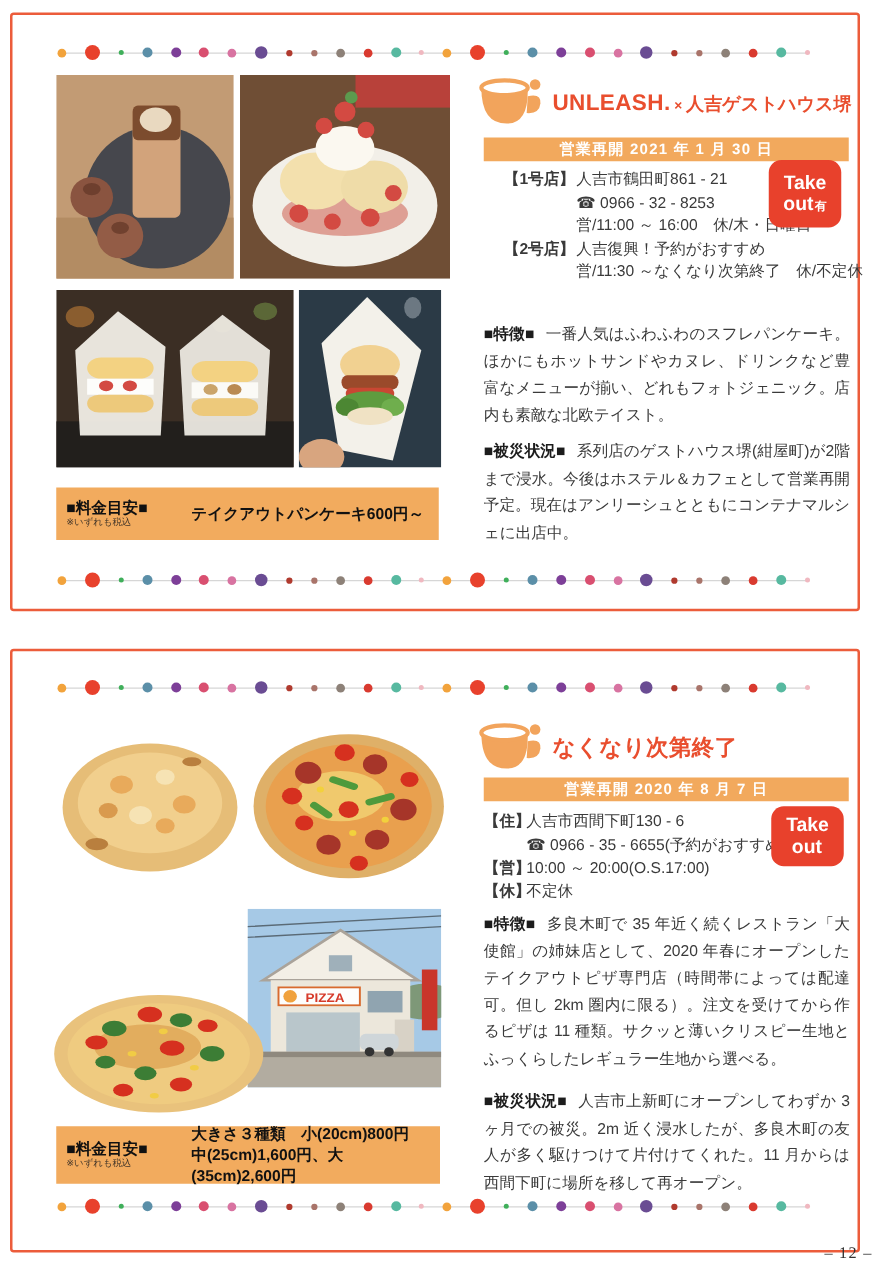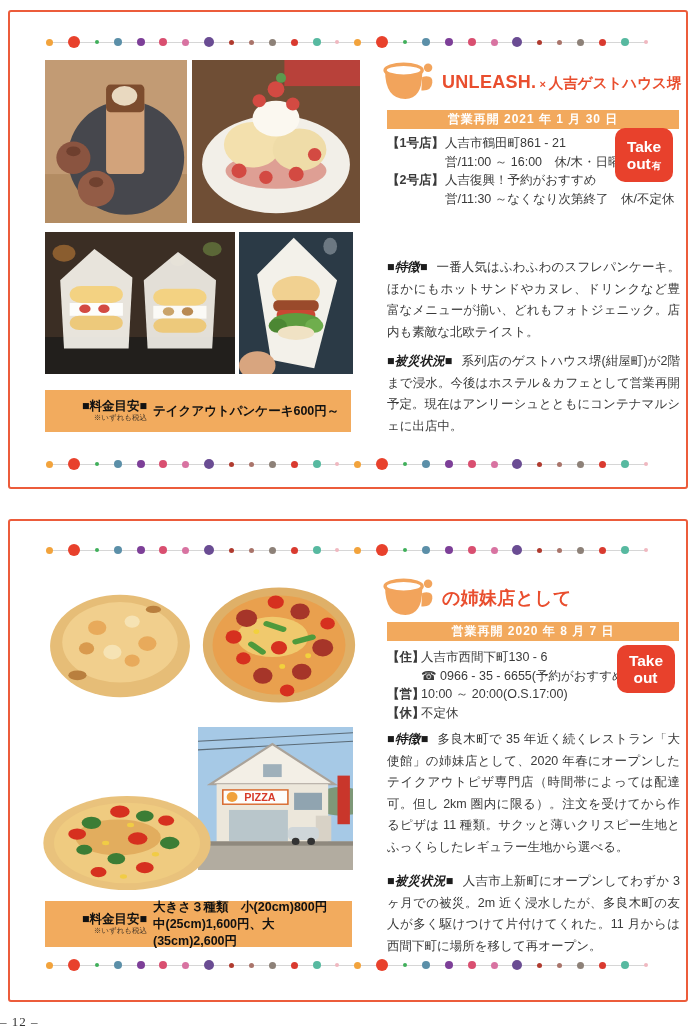--- a/index.html
+++ b/index.html
@@ -37,49 +37,49 @@
   .t-main{font-size:18px;font-weight:bold;color:#e94e2e;letter-spacing:.3px;}
   .t-x{font-size:11px;font-weight:bold;color:#e94e2e;margin:0 3px;}
   .t-sub{font-size:14.5px;font-weight:bold;color:#e94e2e;}
 
   .banner{position:absolute;left:377px;width:292px;height:19px;background:#f2a95d;color:#fff;
           font-weight:bold;font-size:12px;display:flex;align-items:center;justify-content:center;
           letter-spacing:1px;}
   #c1-banner{top:98px;} #c2-banner{top:101px;}
 
   .info{position:absolute;left:377px;width:292px;font-size:12.5px;color:#3a3a3a;}
-  #c1-info{top:122px;} #c2-info{top:127px;}
+  #c1-info{top:122px;margin-left:16px;} #c2-info{top:127px;}
   .info-row{display:flex;line-height:18.5px;}
   .info-label{font-weight:bold;flex:0 0 auto;}
   #c1-info .info-label{width:58px;} #c2-info .info-label{width:34px;}
   .info-text{white-space:pre-wrap;}
 
   .takeout{position:absolute;width:58px;height:54px;background:#e8412c;border-radius:10px;color:#fff;
            font-weight:bold;font-size:15.5px;line-height:1.12;display:flex;flex-direction:column;
            align-items:center;justify-content:center;text-align:center;}
   #c1-takeout{left:605px;top:116px;}
   #c2-takeout{left:607px;top:124px;height:48px;}
   .sfx{font-size:9.5px;margin-left:1px;}
 
   .para{position:absolute;left:377px;width:293px;font-size:12.5px;line-height:21.5px;color:#3a3a3a;
         text-align:justify;margin:0;}
-  .plabel{font-weight:bold;color:#1c1c1c;margin-right:9px;font-style:italic;}
+  .plabel{font-weight:bold;color:#1c1c1c;margin-right:9px;}
   #c1-para1{top:245px;} #c1-para2{top:339px;}
   #c2-para1{top:208px;} #c2-para2{top:350px;}
 
   .price{position:absolute;background:#f2ab5e;display:flex;align-items:center;box-sizing:border-box;
          padding:3px 8px;}
   #c1-price{left:35px;top:378px;width:306px;height:42px;}
   #c2-price{left:35px;top:380px;width:307px;height:46px;}
-  .price-left{width:94px;text-align:right;flex:0 0 auto;}
+  .price-left{width:94px;text-align:left;flex:0 0 auto;}
   .price-label{font-size:12.5px;font-weight:bold;color:#111;line-height:14px;}
-  .price-note{font-size:7.5px;color:#403428;line-height:10px;font-family:Liberation Serif, serif;}
+  .price-note{font-size:7.5px;color:#403428;line-height:10px;}
   .price-lines{flex:1;font-size:12.5px;font-weight:bold;color:#111;line-height:17px;padding-left:6px;}
 
-  .pageno{position:absolute;left:0;right:0;bottom:0;text-align:left;
+  .pageno{position:absolute;left:0;right:0;bottom:20px;text-align:right;
           font-family:"Liberation Serif","DejaVu Serif",serif;font-size:13px;color:#333;letter-spacing:1px;}
 </style>
 </head>
 <body>
 
 <div class="page">
 
   <section class="card" id="card1">
     <div class="divider dv-t1">
         <span class="dot" style="background: rgb(242, 163, 60); width: 7px; height: 7px;"></span>
@@ -188,20 +188,24 @@
         <span class="t-main">UNLEASH.</span><span class="t-x">×</span><span class="t-sub">人吉ゲストハウス堺</span>
       </div>
     </div>
 
     <div class="banner" id="c1-banner">営業再開 2021 年 1 月 30 日</div>
 
     <div class="info" id="c1-info">
         <div class="info-row">
           <span class="info-label">【1号店】</span>
           <span class="info-text">人吉市鶴田町861 - 21</span>
+        </div>
+        <div class="info-row">
+          <span class="info-label"></span>
+          <span class="info-text">☎ 0966 - 32 - 8253</span>
         </div>
         <div class="info-row">
           <span class="info-label"></span>
           <span class="info-text">営/11:00 ～ 16:00　休/木・日曜日</span>
         </div>
         <div class="info-row">
           <span class="info-label">【2号店】</span>
           <span class="info-text">人吉復興！予約がおすすめ</span>
         </div>
         <div class="info-row">
@@ -375,21 +379,21 @@
     </svg>
 
     <div class="head" id="c2-head">
       <svg class="cup" viewBox="0 0 64 52">
         <path d="M6 12 Q6 46 30 46 Q50 46 50 16 L50 12 Z" fill="#f2a45c"></path>
         <path d="M50 20 q13 -3 12 7 q-1 10 -13 9 Z" fill="#f2a45c"></path>
         <ellipse cx="28" cy="12" rx="22" ry="7" fill="#fff" stroke="#f2a45c" stroke-width="4"></ellipse>
         <circle cx="57" cy="9" r="5" fill="#f2a45c"></circle>
       </svg>
       <div class="title">
-        <span class="t-main">の姉妹店として</span><span class="t-x"></span><span class="t-sub"></span>
+        <span class="t-main">なくなり次第終了</span><span class="t-x"></span><span class="t-sub"></span>
       </div>
     </div>
 
     <div class="banner" id="c2-banner">営業再開 2020 年 8 月 7 日</div>
 
     <div class="info" id="c2-info">
         <div class="info-row">
           <span class="info-label">【住】</span>
           <span class="info-text">人吉市西間下町130 - 6</span>
         </div>

